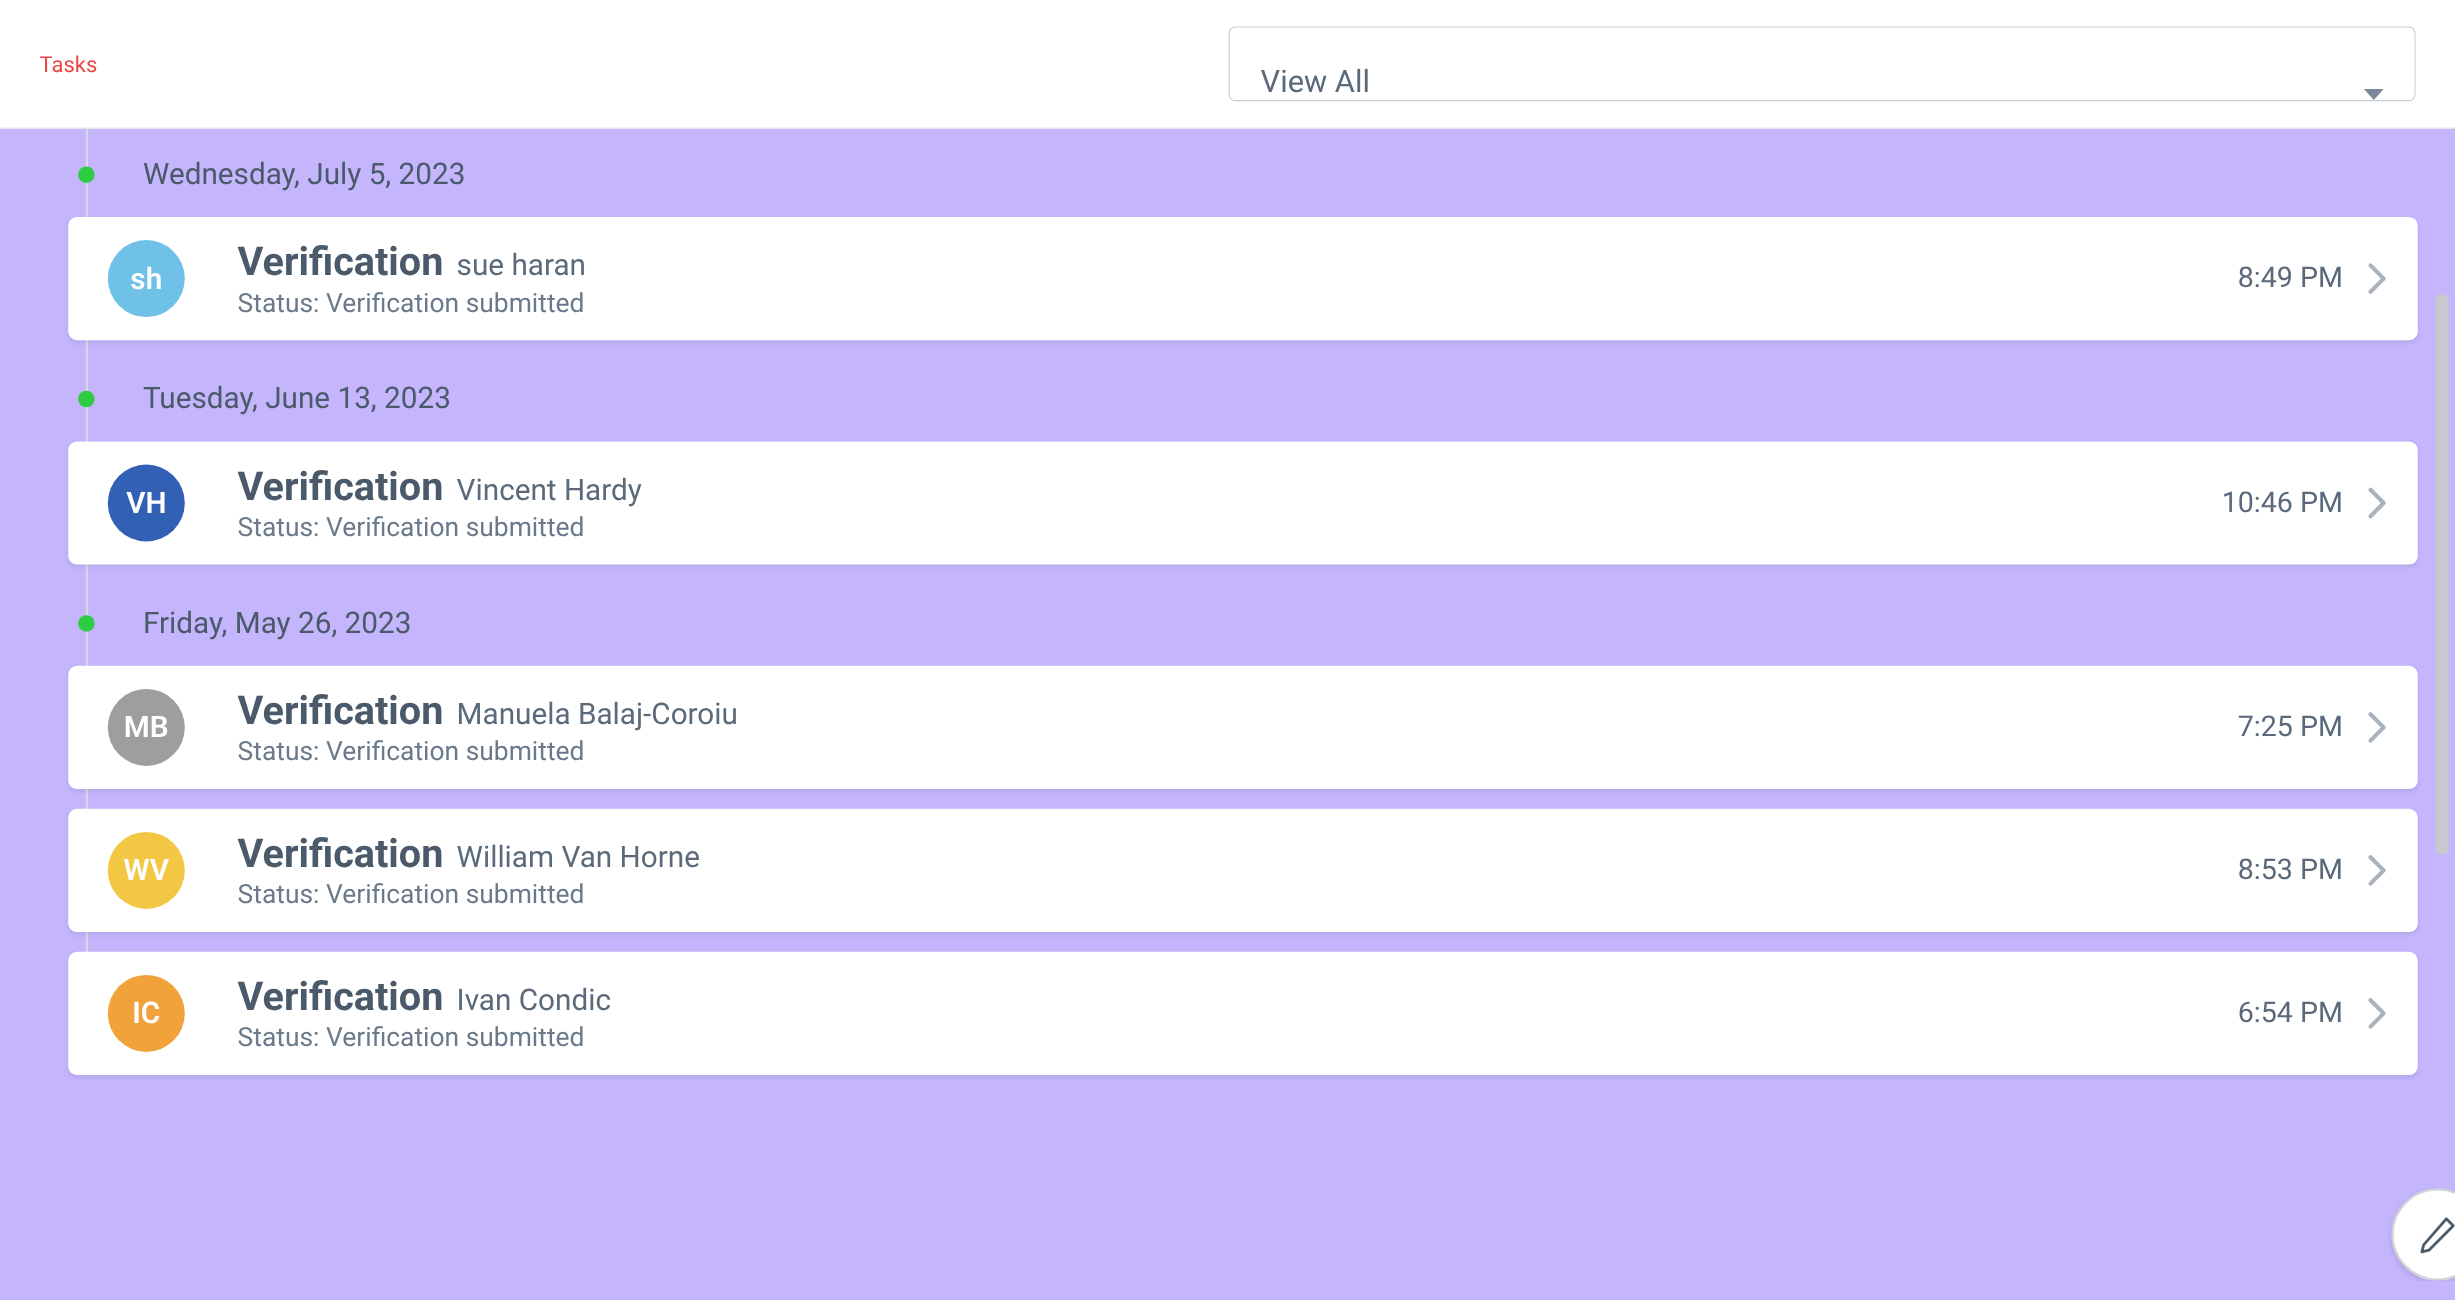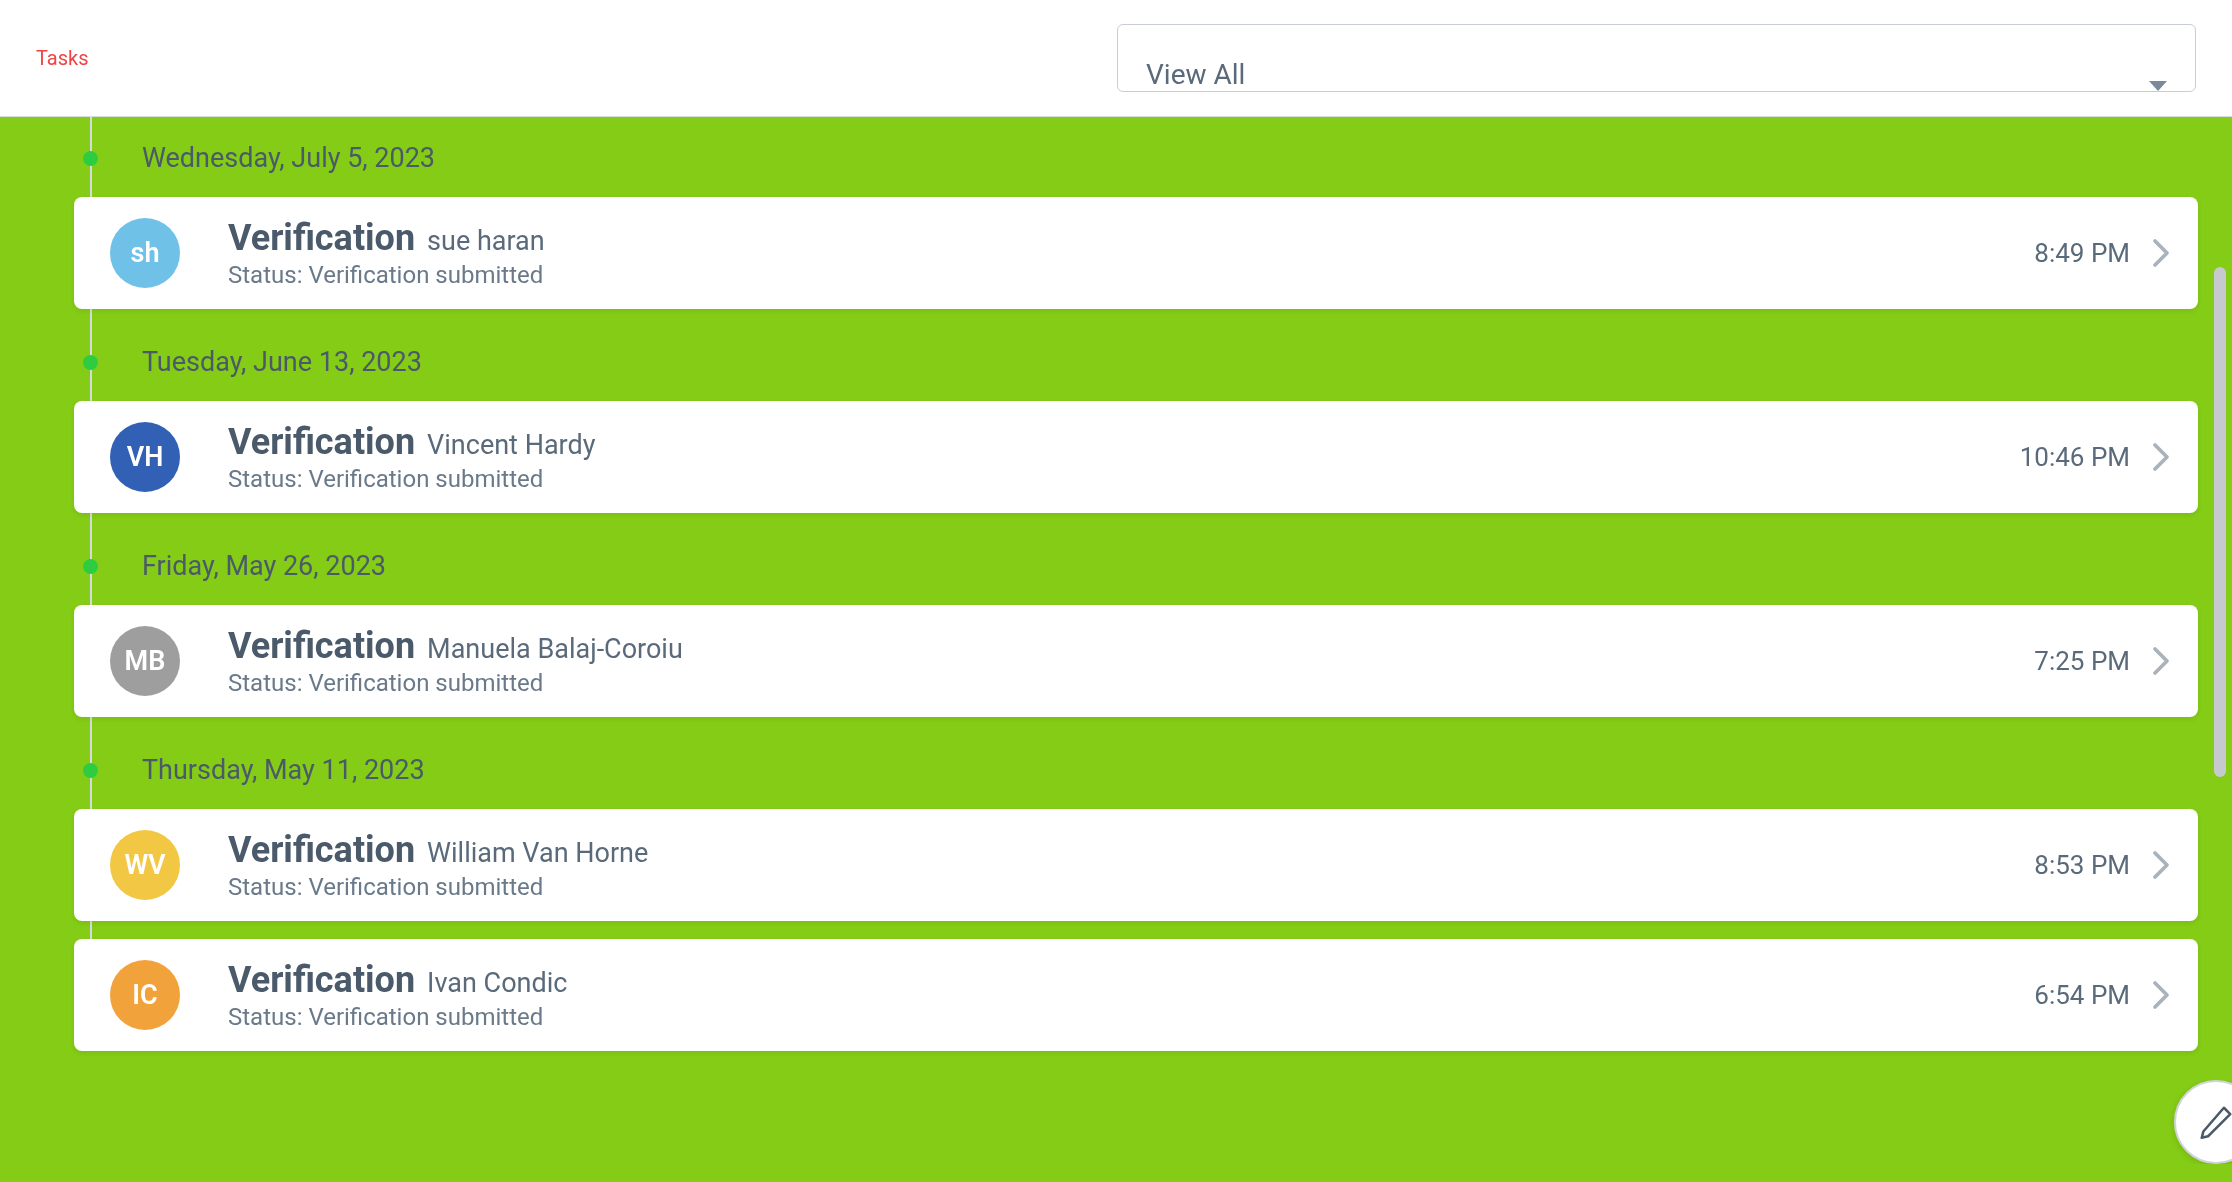--- a/index.html
+++ b/index.html
@@ -39,24 +39,24 @@
     font-size: 28px;
     color: #5a6a7a;
   }
   .filter-caret {
     width: 0; height: 0;
     border-left: 9px solid transparent;
     border-right: 9px solid transparent;
     border-top: 10px solid #7a8a9a;
   }
   .body-area {
-    background: #84cc16;
+    background: #c4b5fd;
     height: calc(100% - 117px);
     overflow-y: auto;
-    padding-left: 16px;
+    padding-left: 4px;
     position: relative;
   }
   .timeline {
     position: relative;
     padding-left: 58px;
     padding-right: 34px;
     padding-top: 6px;
   }
   .timeline-rail {
     position: absolute;
@@ -234,24 +234,20 @@
           </div>
           <div class="card-status">Status: Verification submitted</div>
         </div>
         <div class="card-time">7:25 PM</div>
         <div class="card-chevron">
           <svg viewBox="0 0 12 20" fill="none" stroke="currentColor" stroke-width="2.5" stroke-linecap="round" stroke-linejoin="round">
             <polyline points="2,2 10,10 2,18"></polyline>
           </svg>
         </div>
       </div>
-      <div class="date-row">
-        <div class="date-dot"></div>
-        <div class="date-text">Thursday, May 11, 2023</div>
-      </div>
       <div class="task-card">
         <div class="avatar" style="background: rgb(242, 199, 68);">WV</div>
         <div class="card-main">
           <div class="card-title-line">
             <span class="card-type">Verification</span>
             <span class="card-person">William Van Horne</span>
           </div>
           <div class="card-status">Status: Verification submitted</div>
         </div>
         <div class="card-time">8:53 PM</div>

